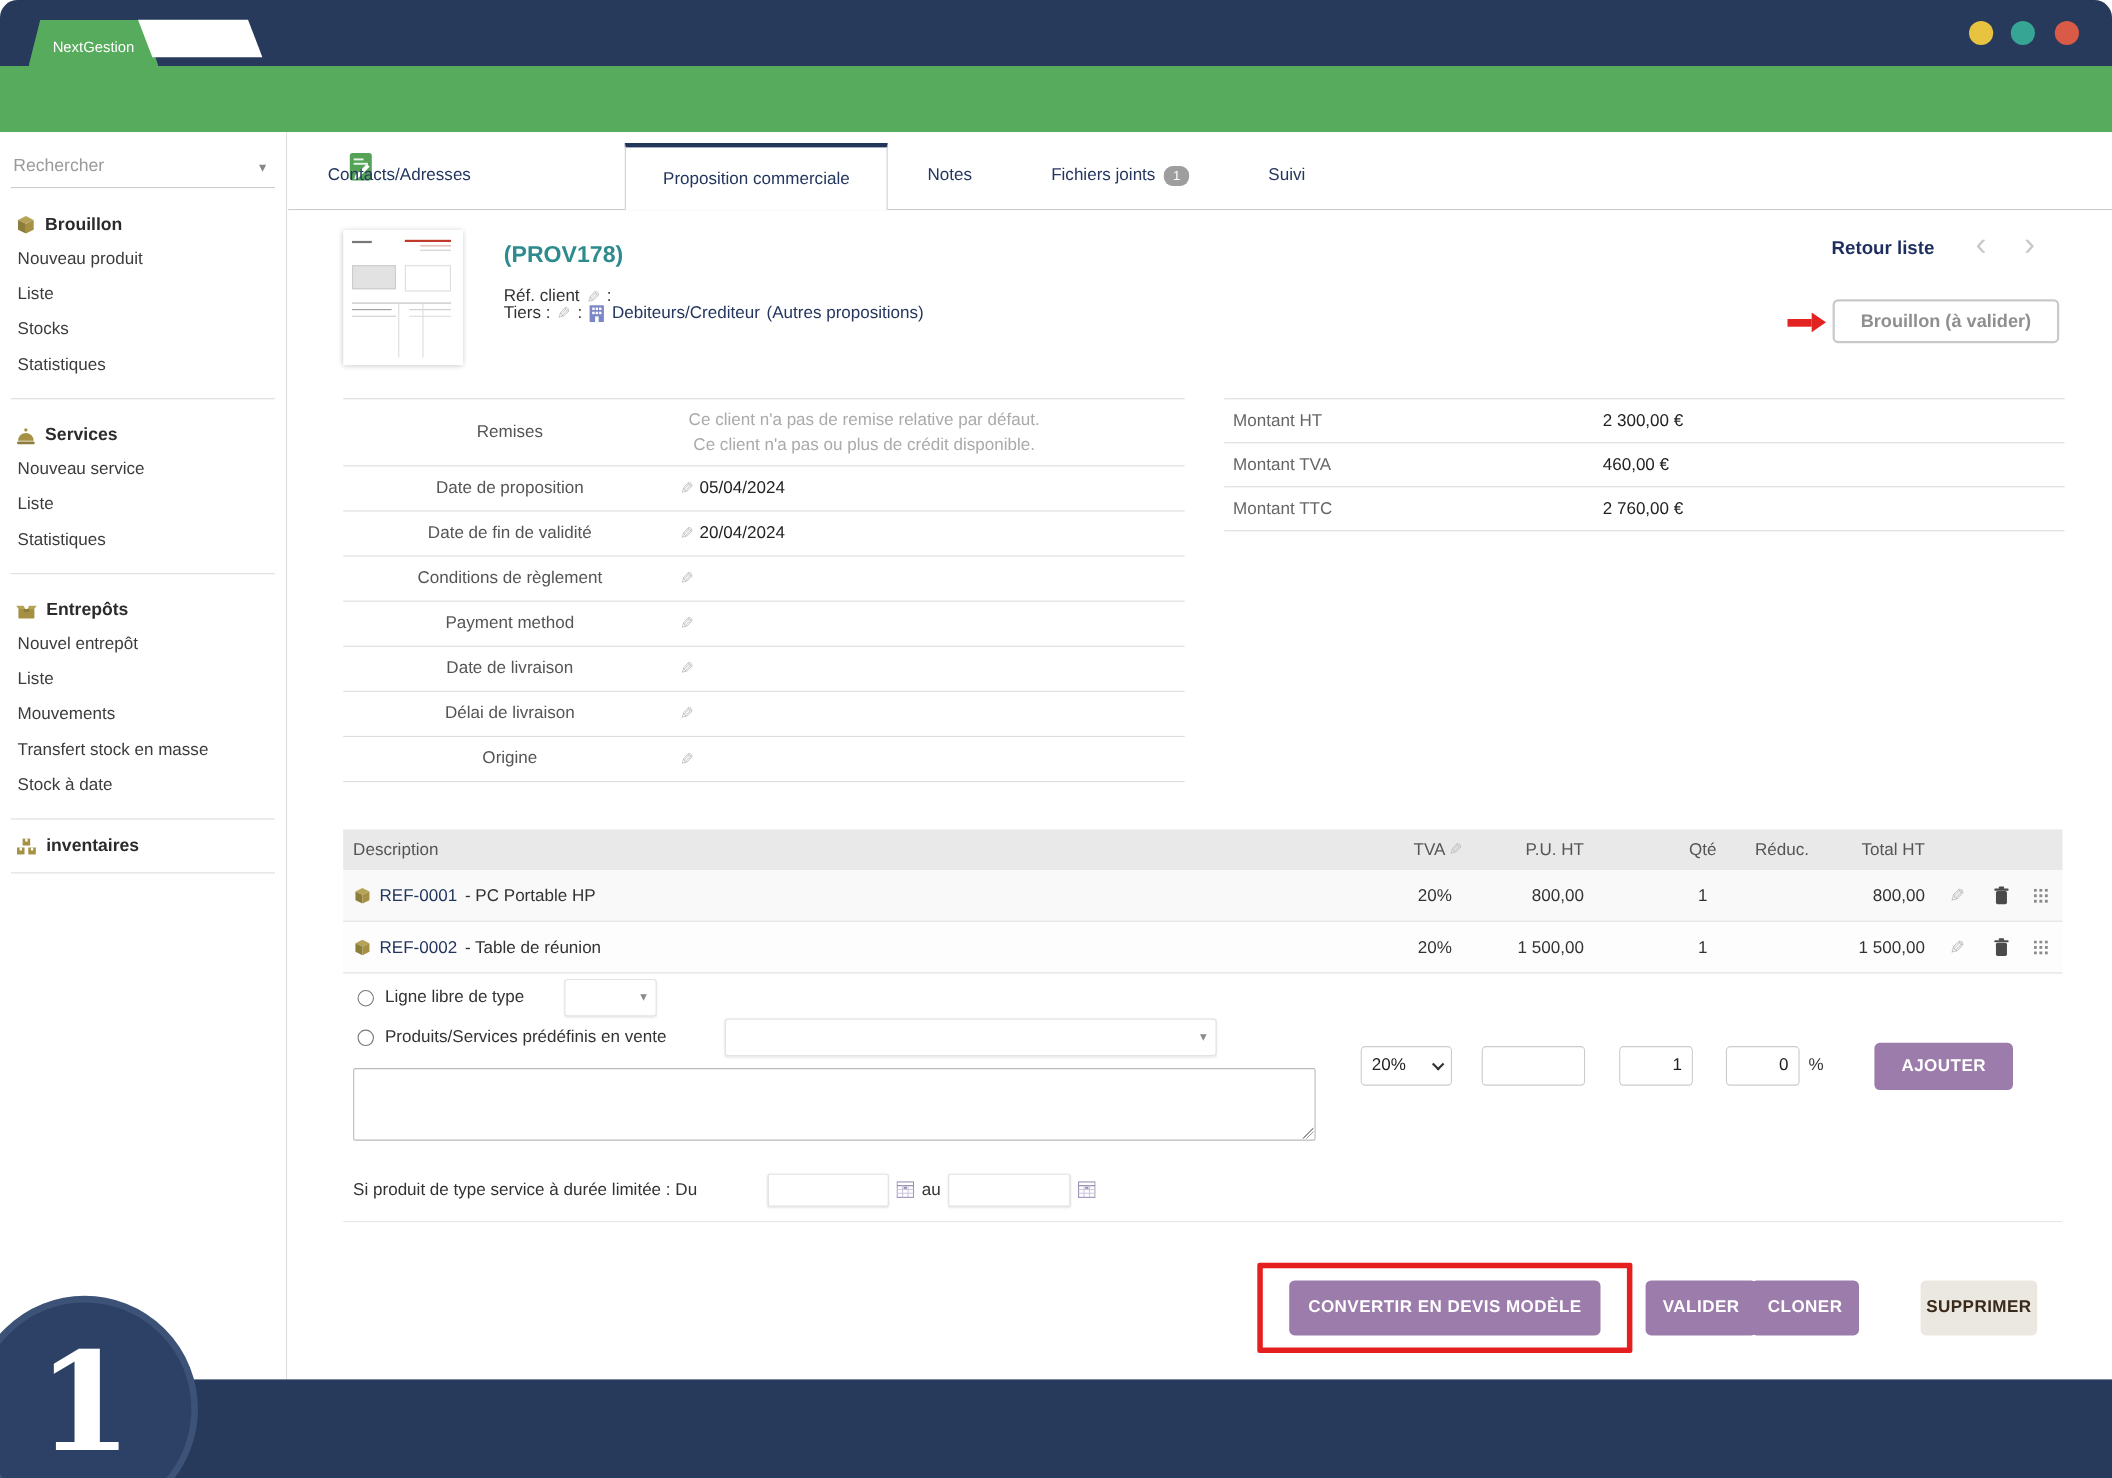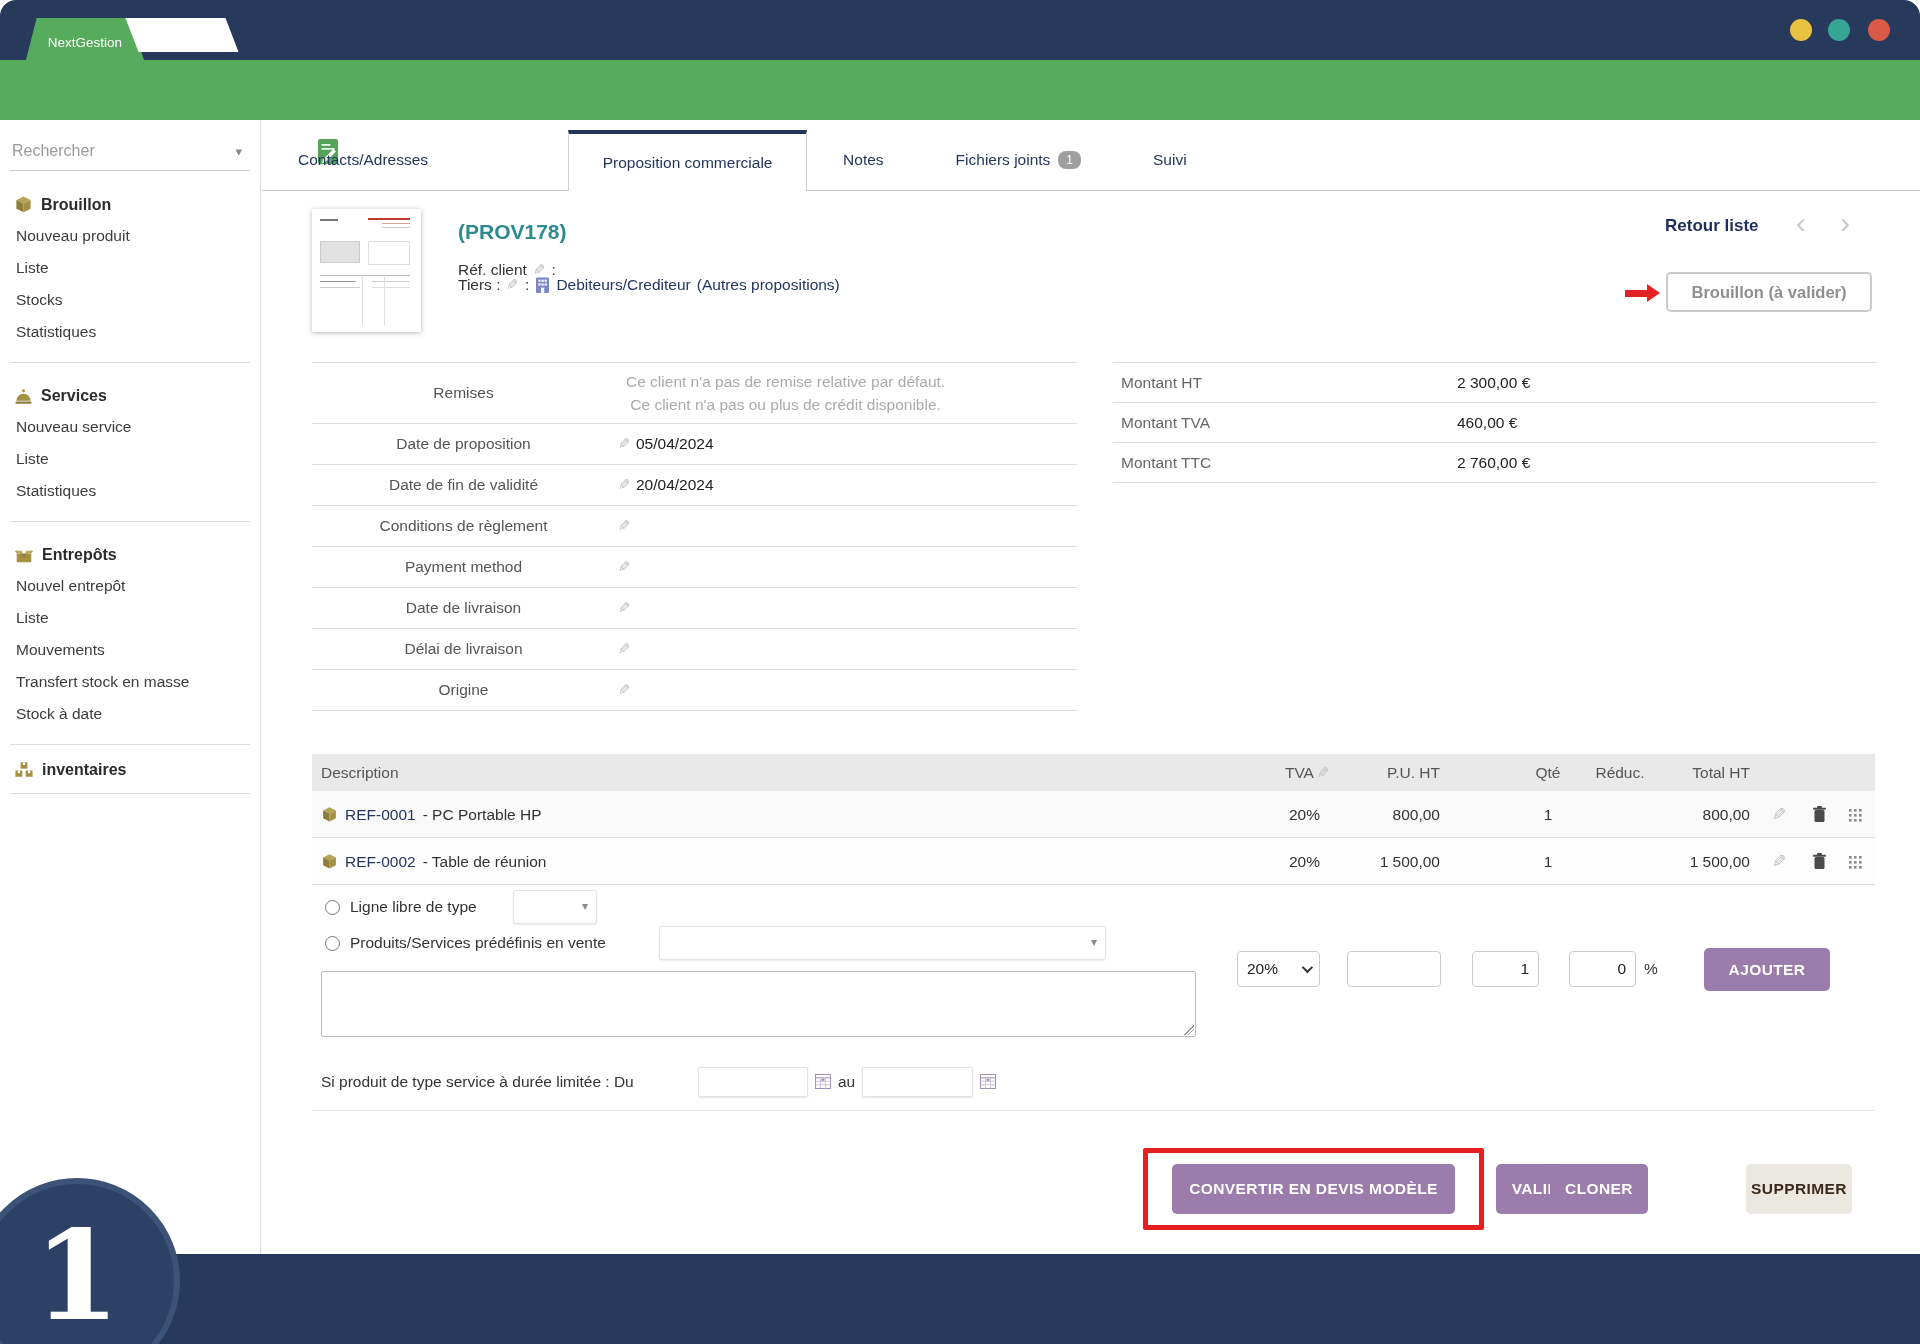--- a/index.html
+++ b/index.html
@@ -486,21 +486,21 @@
           <line x1="0.5" y1="11.8" x2="15.5" y2="11.8" stroke="#cdc4dd"></line>
           <rect x="6.5" y="5.8" width="3" height="2" fill="#9b8fb5"></rect>
         </svg>
     </span>
 
     <div class="bottom-line"></div>
 
     <div class="btn act" style="left:910px;width:283px;">CONVERTIR EN DEVIS MODÈLE</div>
     <div class="red-box"></div>
     <div class="btn act" style="left:1234px;width:101px;">VALIDER</div>
-    <div class="btn act" style="left:1288px;width:98px;text-align:right;">CLONER</div>
+    <div class="btn act" style="left:1330px;width:98px;text-align:right;">CLONER</div>
     <div class="btn act supprimer" style="left:1484px;width:106px;">SUPPRIMER</div>
   </div>
 
   <div class="footer"></div>
   <div class="step-circle">
     <span>1</span>
   </div>
 
 </div>
 

